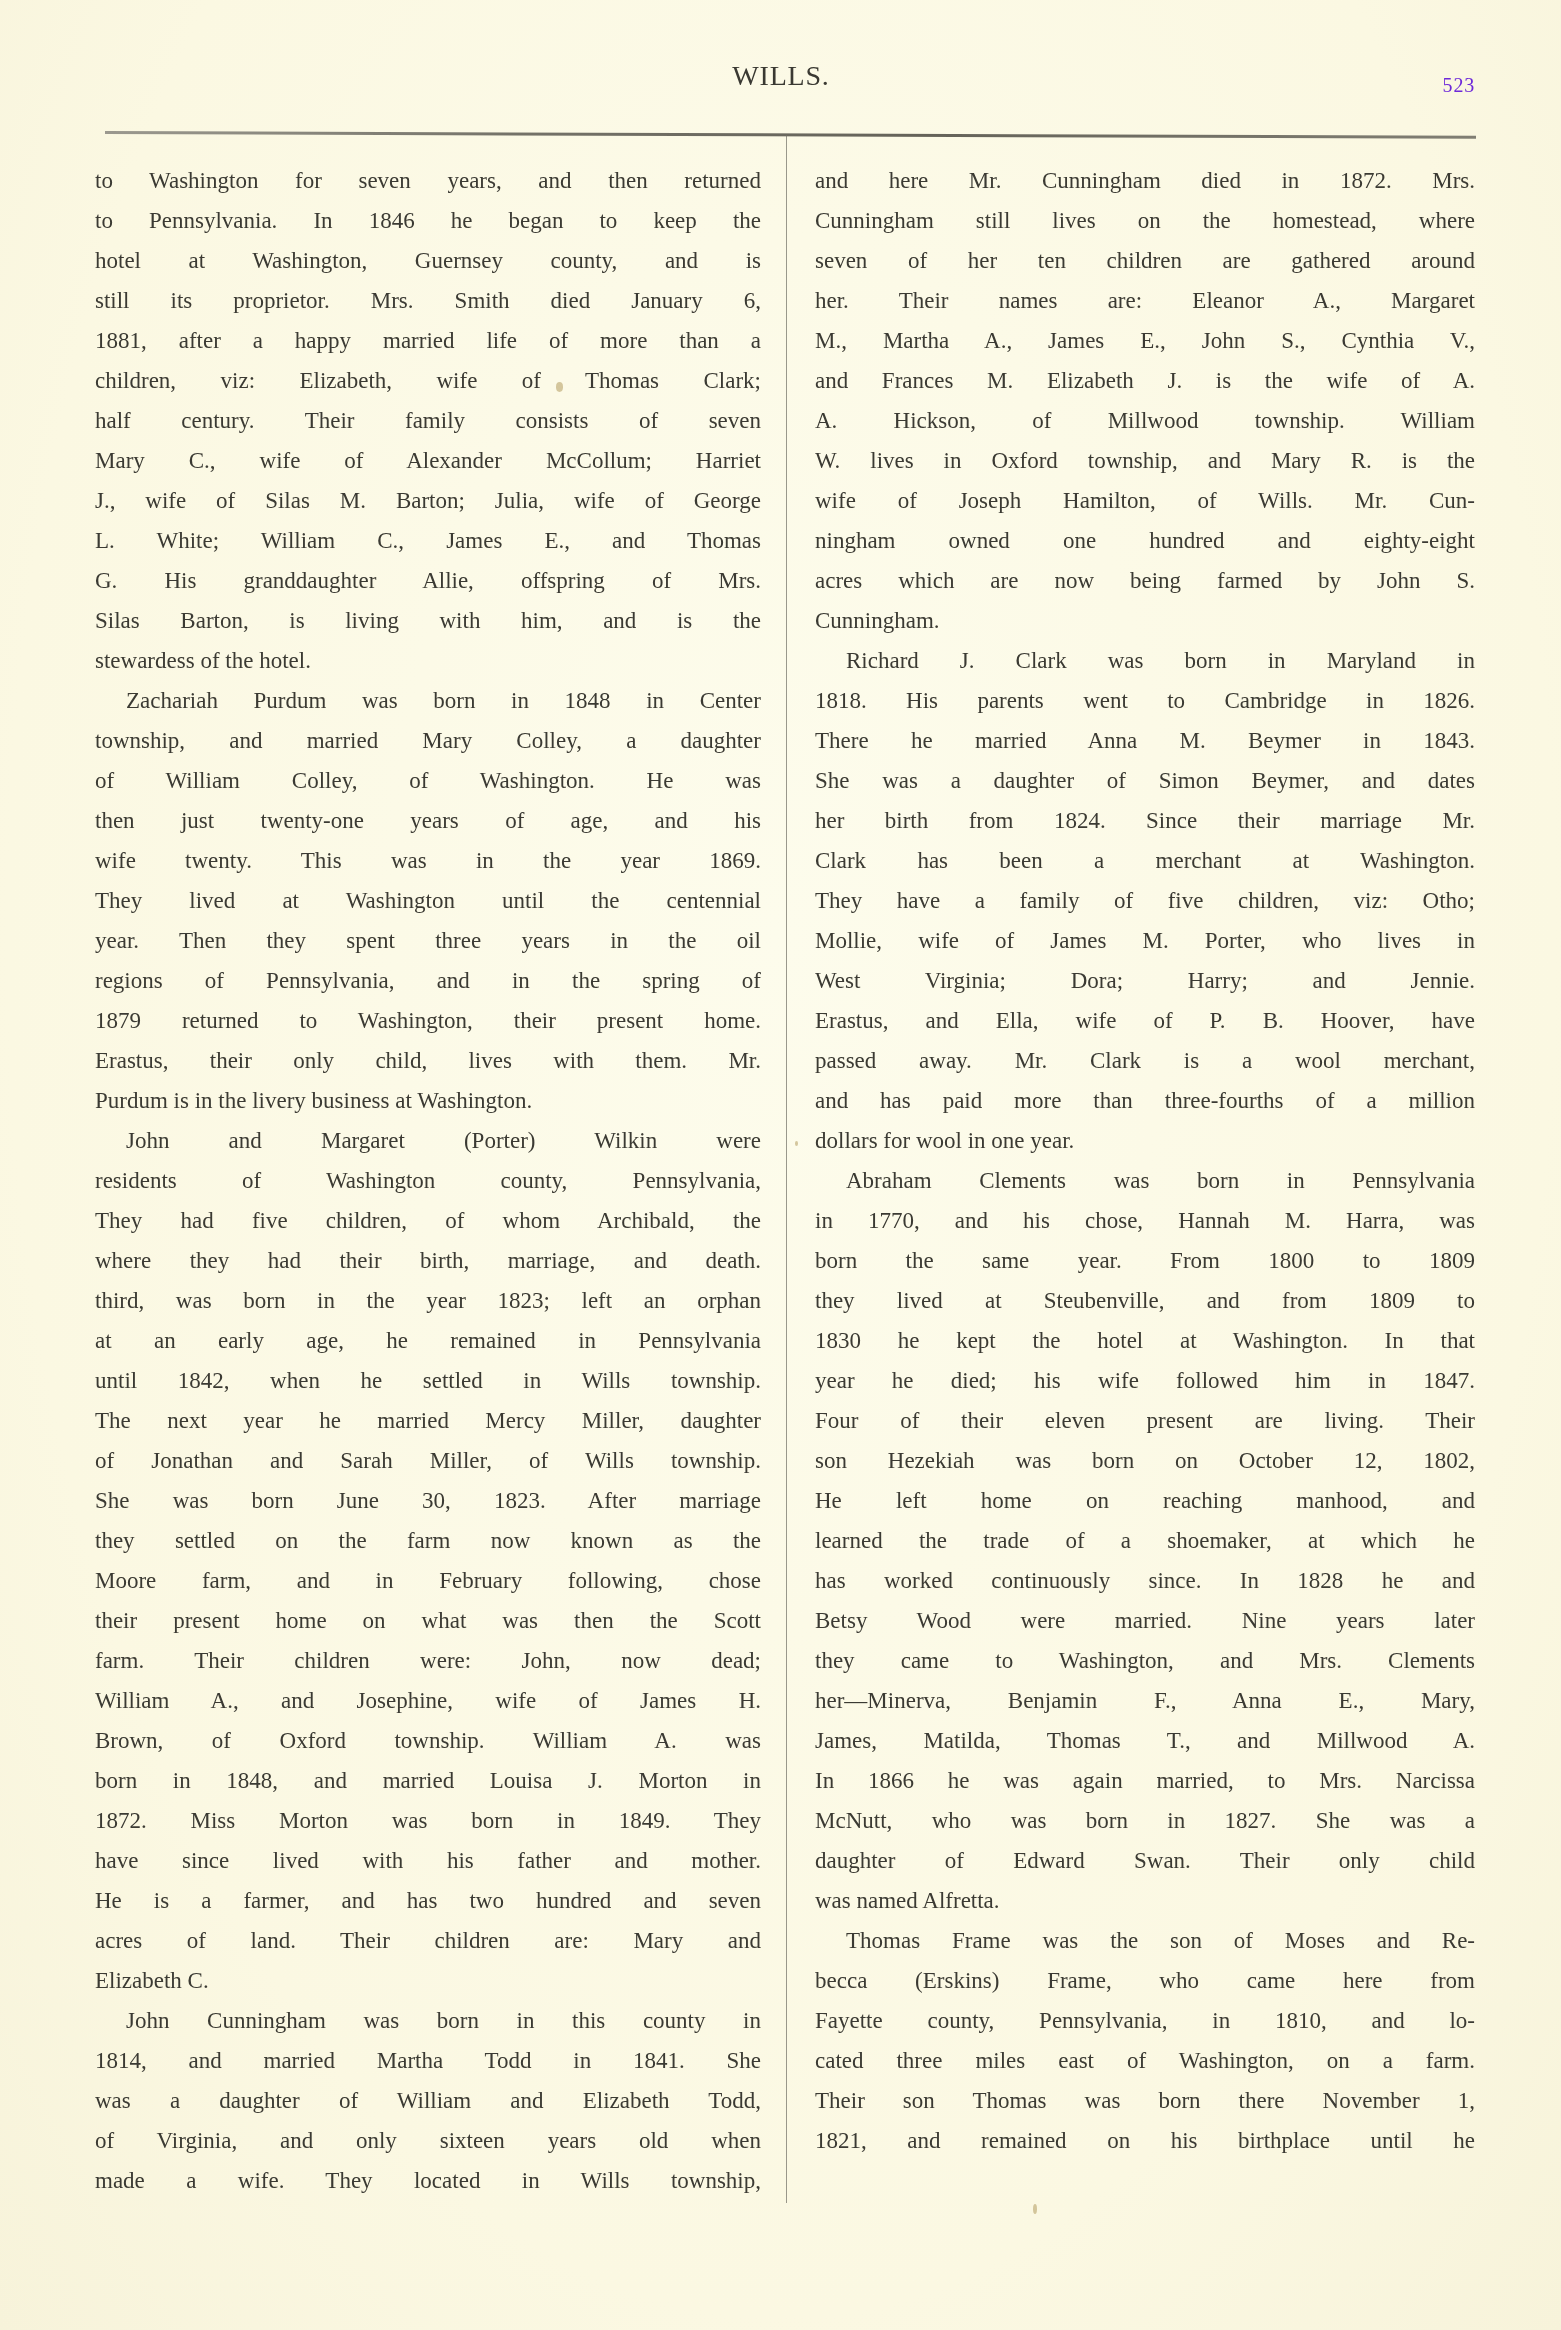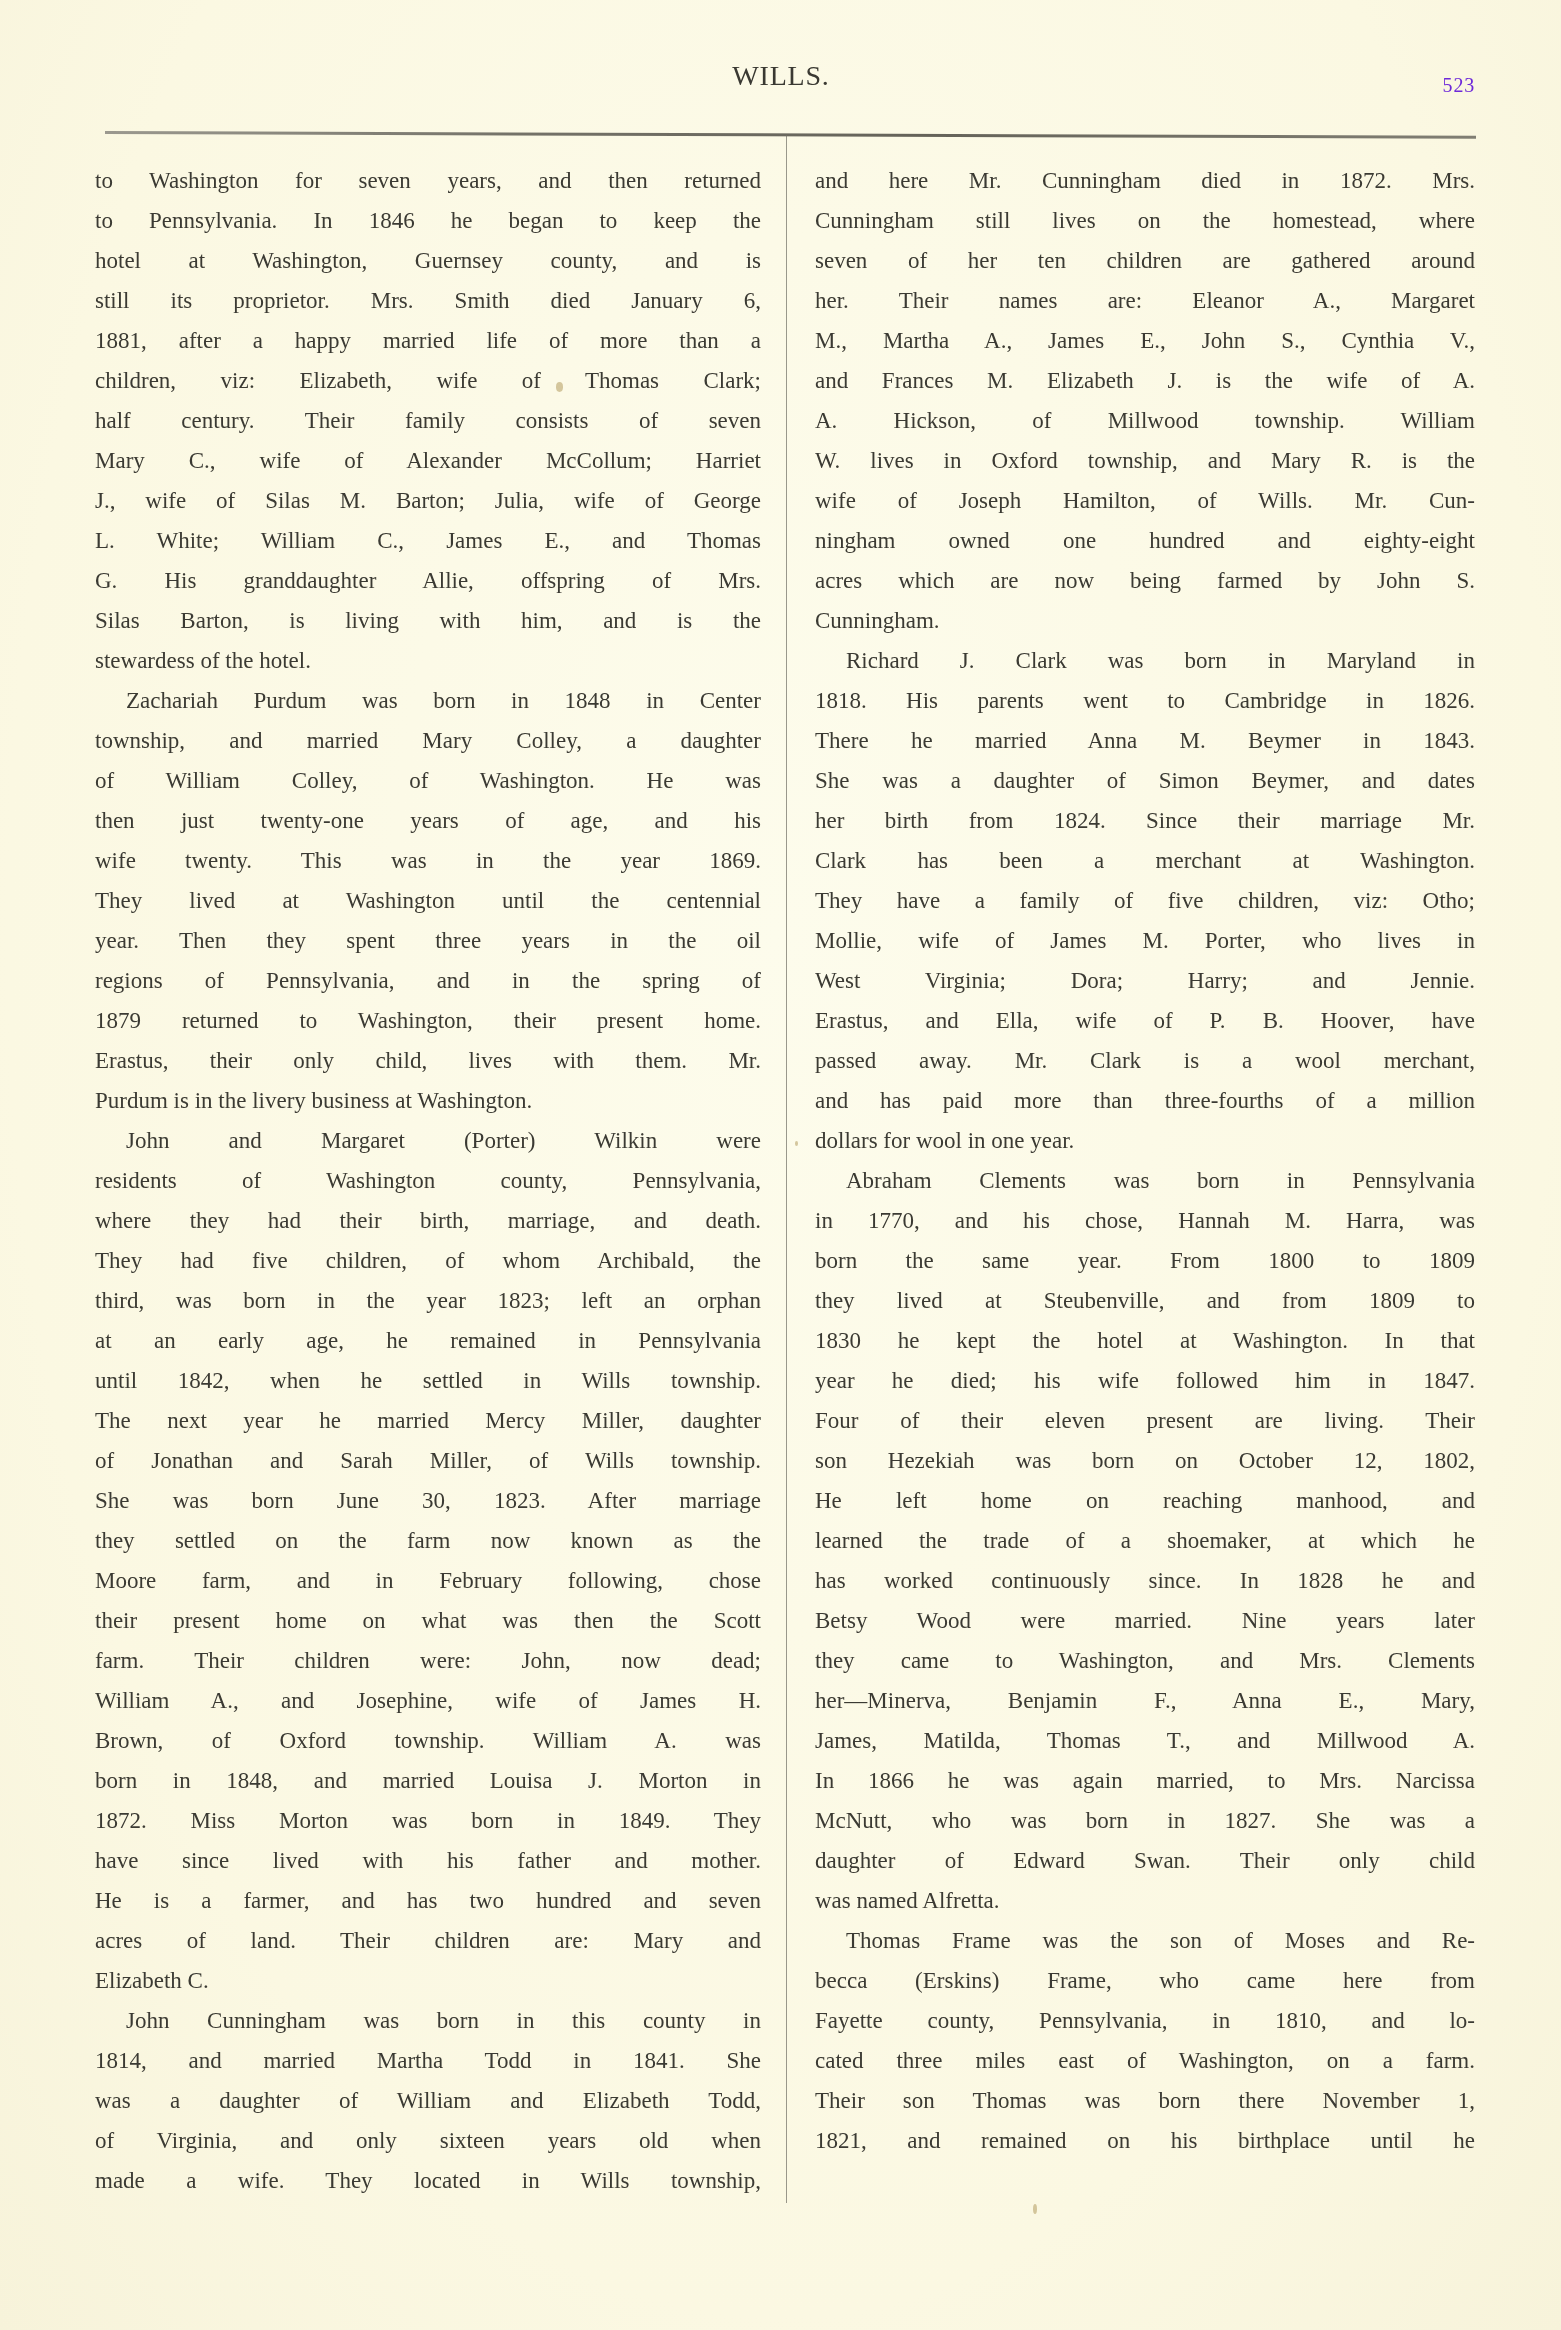--- a/index.html
+++ b/index.html
@@ -123,22 +123,22 @@
     <span class="line">then just twenty-one years of age, and his</span>
     <span class="line">wife twenty.  This was in the year 1869.</span>
     <span class="line">They lived at Washington until the centennial</span>
     <span class="line">year.  Then they spent three years in the oil</span>
     <span class="line">regions of Pennsylvania, and in the spring of</span>
     <span class="line">1879 returned to Washington, their present home.</span>
     <span class="line">Erastus, their only child, lives with them.  Mr.</span>
     <span class="line end">Purdum is in the livery business at Washington.</span>
     <span class="line indent">John and Margaret (Porter) Wilkin were</span>
     <span class="line">residents of Washington county, Pennsylvania,</span>
+    <span class="line">They had five children, of whom Archibald, the</span>
     <span class="line">where they had their birth, marriage, and death.</span>
-    <span class="line">They had five children, of whom Archibald, the</span>
     <span class="line">third, was born in the year 1823; left an orphan</span>
     <span class="line">at an early age, he remained in Pennsylvania</span>
     <span class="line">until 1842, when he settled in Wills township.</span>
     <span class="line">The next year he married Mercy Miller, daughter</span>
     <span class="line">of Jonathan and Sarah Miller, of Wills township.</span>
     <span class="line">She was born June 30, 1823.  After marriage</span>
     <span class="line">they settled on the farm now known as the</span>
     <span class="line">Moore farm, and in February following, chose</span>
     <span class="line">their present home on what was then the Scott</span>
     <span class="line">farm.  Their children were: John, now dead;</span>

